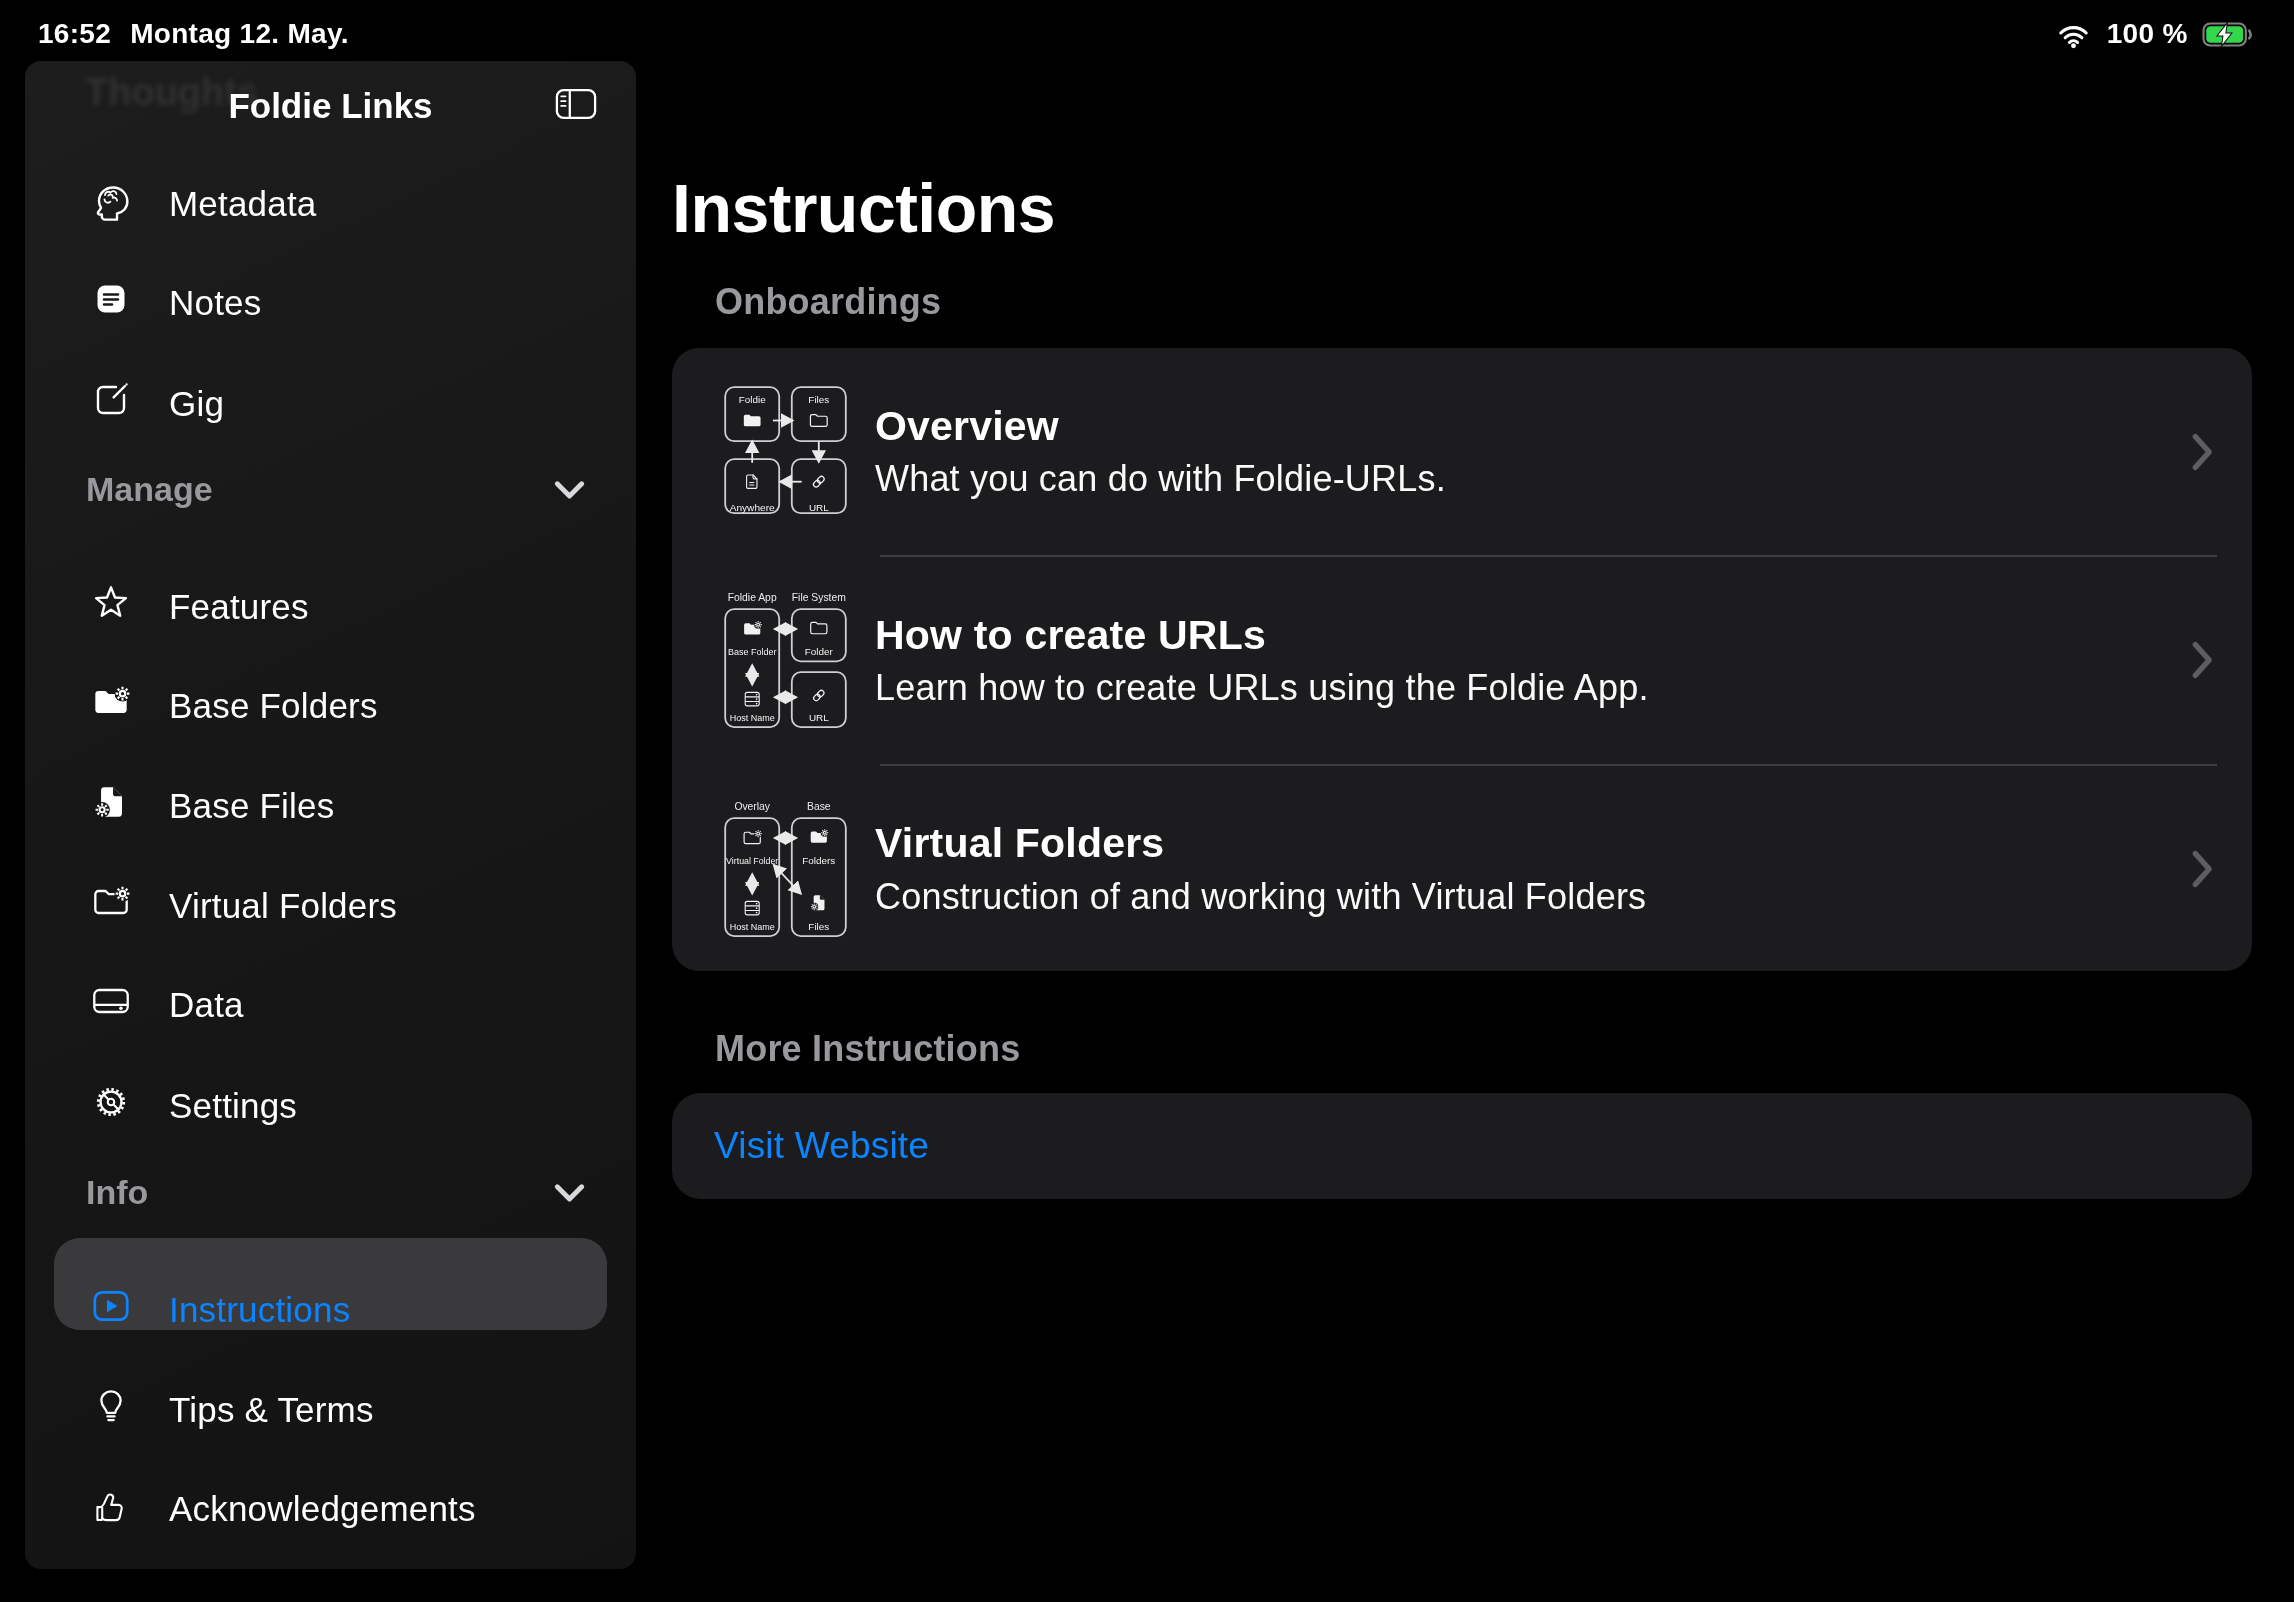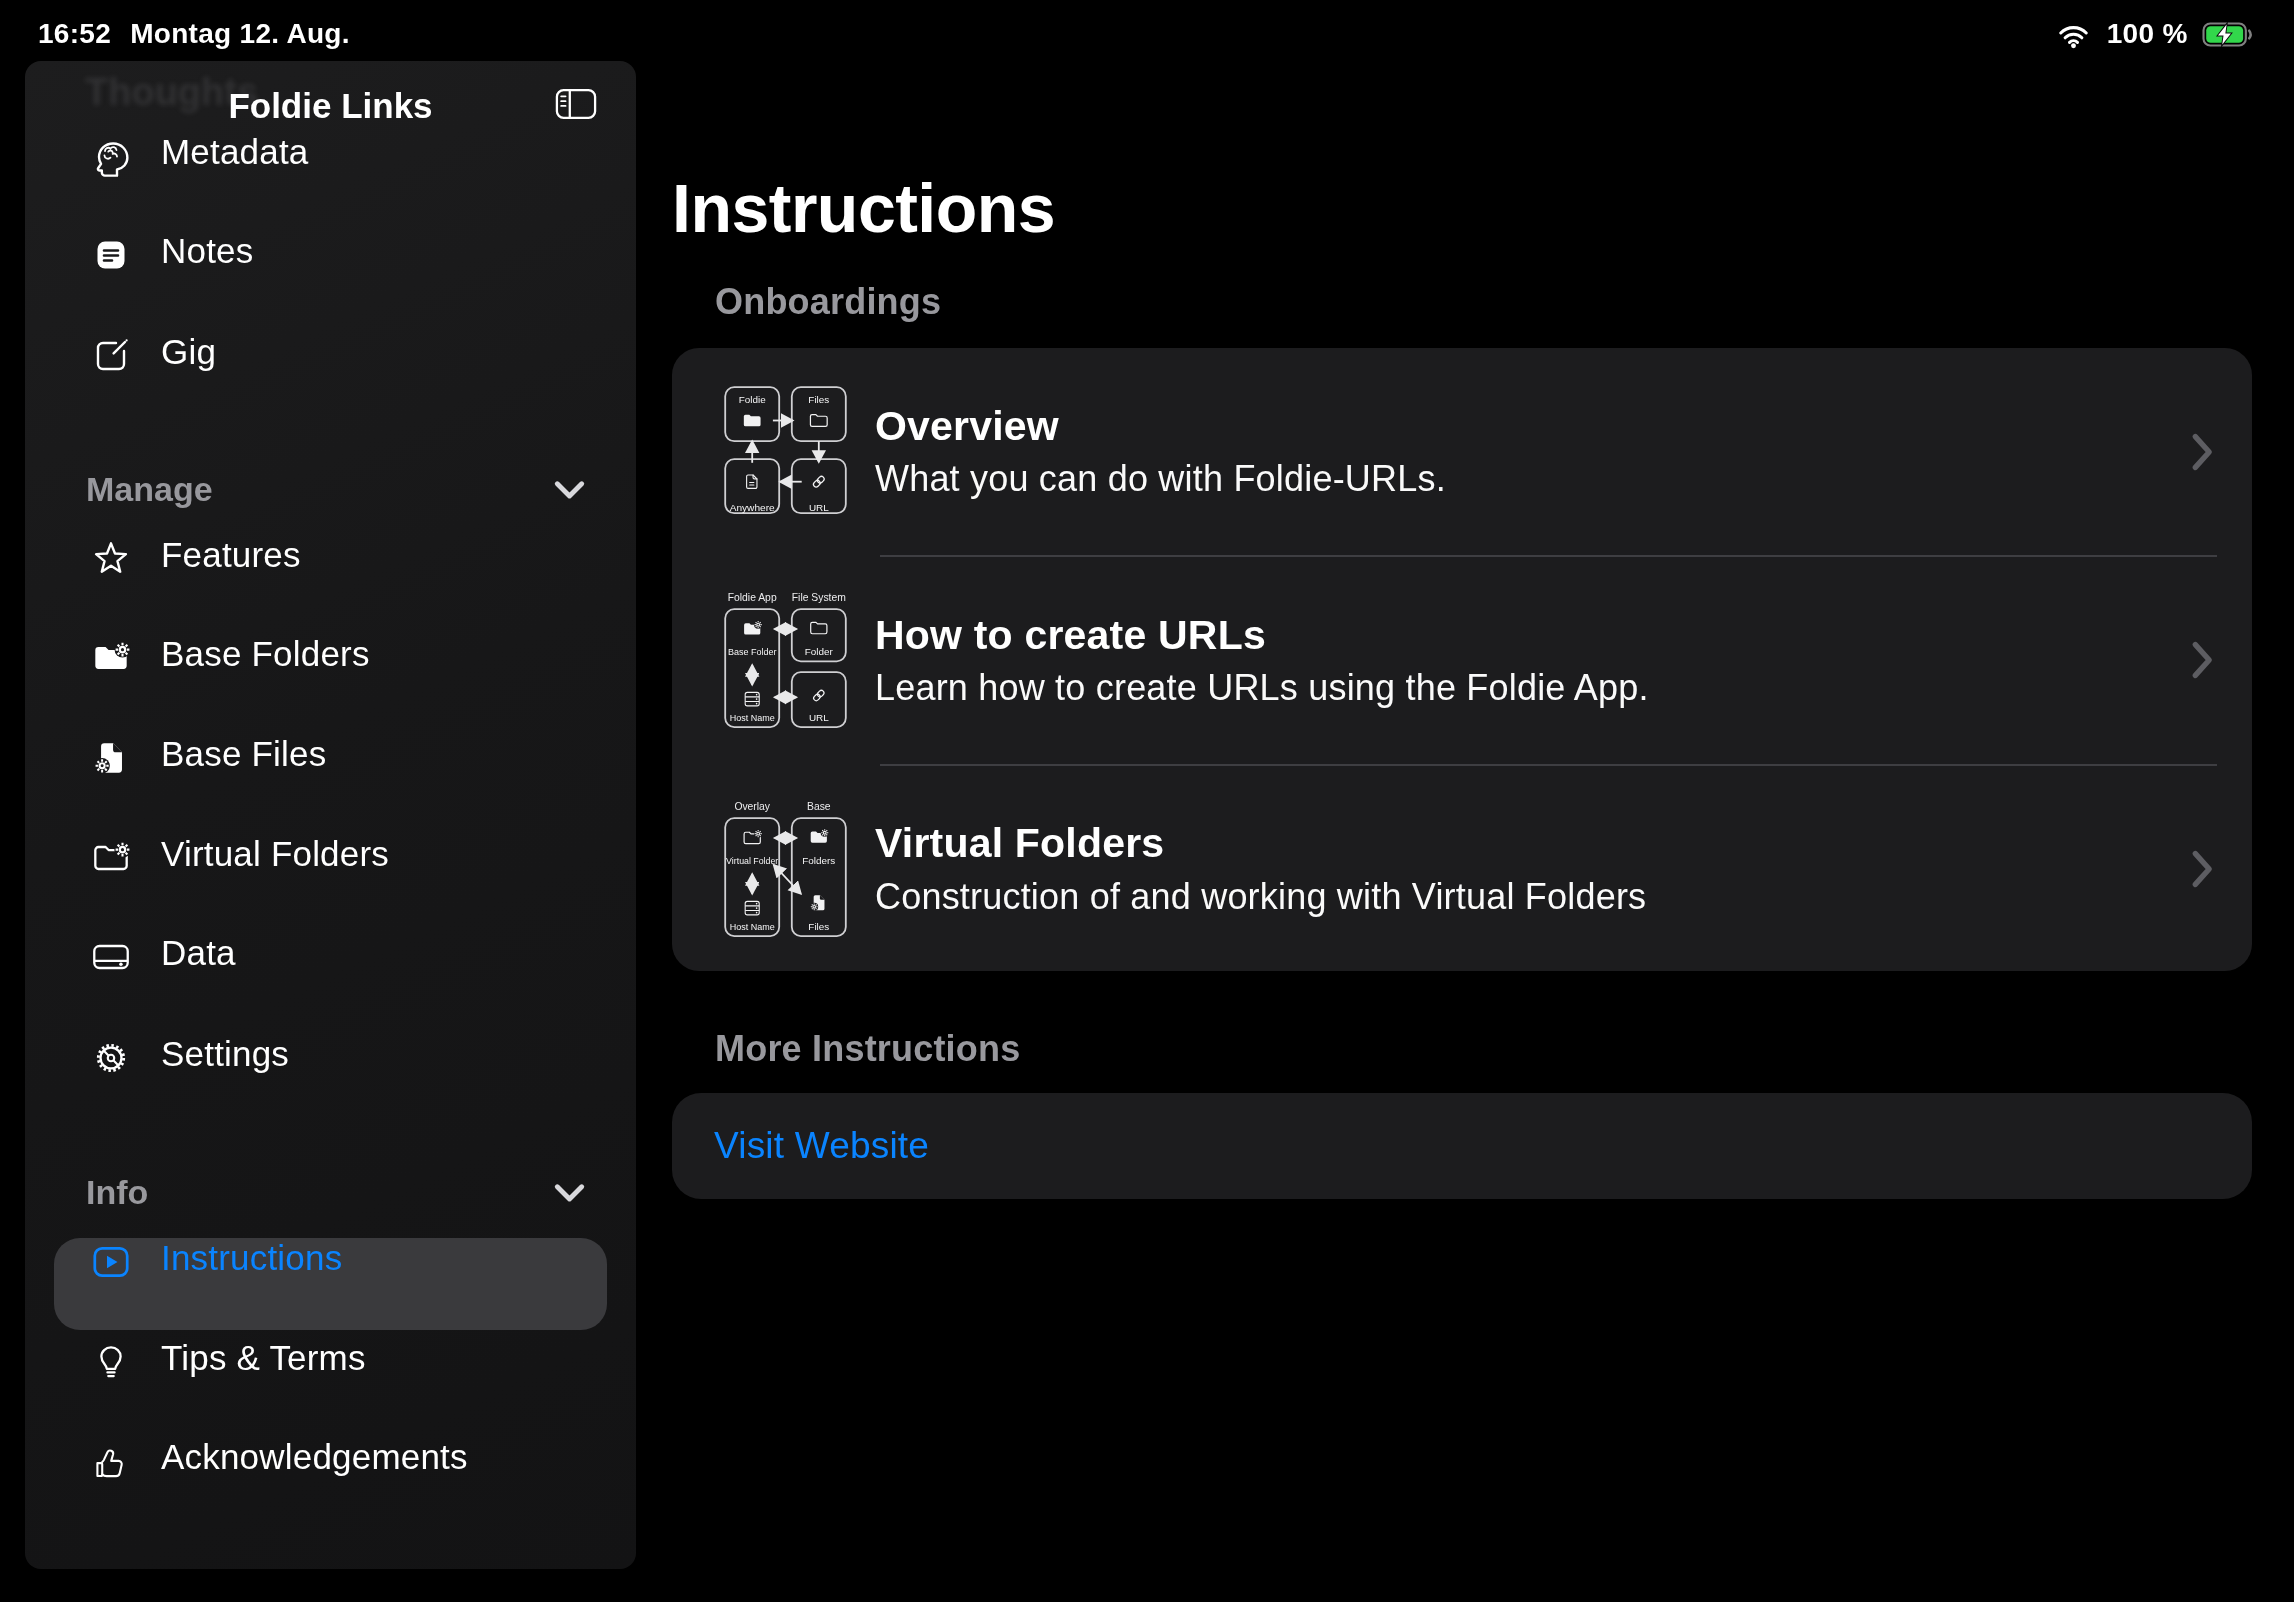--- a/index.html
+++ b/index.html
@@ -15,21 +15,21 @@
   .sb-left{display:flex;gap:19px;align-items:center;}
   .sb-spacer{flex:1}
   .sb-right{display:flex;gap:14.4px;align-items:center;}
   
   .sidebar{position:absolute;left:25px;top:61px;width:611px;height:1508px;border-radius:16px;
     background:linear-gradient(155deg,#1d1d1e 0%,#171718 45%,#131314 100%);}
   .ghost-title{position:absolute;left:60px;top:9.6px;font-size:38px;font-weight:700;
     color:rgba(170,170,175,.15);filter:blur(2.4px);pointer-events:none;}
   .side-title{position:absolute;top:25px;left:0;width:100%;text-align:center;font-size:35px;font-weight:700;}
   .toggle-btn{position:absolute;top:21px;right:33px;width:54px;height:44px;display:flex;align-items:center;justify-content:center;}
-  .item{position:absolute;left:29px;right:29px;height:92px;display:flex;align-items:flex-start;border-radius:26px;}
+  .item{position:absolute;left:29px;right:29px;height:92px;display:flex;align-items:flex-end;border-radius:26px;gap:8px;}
   .item .ic{width:48px;height:48px;margin-left:33px;display:flex;align-items:center;justify-content:center;color:#fff;flex:0 0 auto;}
   .item .lbl{margin-left:26px;font-size:35px;font-weight:400;letter-spacing:0.2px;white-space:nowrap;}
   .item.selected{background:#3a3a3d;}
   .item.selected .ic{color:#0a84ff;}
   .item.selected .lbl{color:#0a84ff;}
   .section-hdr{position:absolute;left:61px;right:50px;height:46px;display:flex;align-items:center;
     justify-content:space-between;color:#98989d;font-size:34px;font-weight:600;}
   
   .main-title{position:absolute;left:672px;top:169px;font-size:68px;font-weight:800;letter-spacing:-0.5px;}
   .sec-label{position:absolute;left:715px;font-size:36px;font-weight:600;color:#98989d;letter-spacing:0.2px;}
@@ -160,21 +160,21 @@
     </symbol>
     <symbol id="sym-chev-right" viewBox="-8 -13 16 26">
       <path d="M-4,-10 L5,0 L-4,10" fill="none" stroke="currentColor" stroke-width="3.5" stroke-linecap="round" stroke-linejoin="round"></path>
     </symbol>
   </defs>
 </svg>
 
 <div class="statusbar">
   <div class="sb-left">
     <span>16:52</span>
-    <span>Montag 12. Aug.</span>
+    <span>Montag 12. May.</span>
   </div>
   <div class="sb-spacer"></div>
   <div class="sb-right">
     <svg width="37" height="29" style="color:#fff" viewBox="0 0 38 30">
         <use href="#sym-wifi" width="38" height="30"></use>
       </svg>
     <span>100 %</span>
     <svg width="54" height="25" viewBox="0 0 56 26">
       <rect x="1.5" y="1.5" width="44" height="23" rx="7" fill="none" stroke="rgba(255,255,255,.5)" stroke-width="2.2"></rect>
       <rect x="4.3" y="4.3" width="38.4" height="17.4" rx="4.5" fill="#32d74b"></rect>

